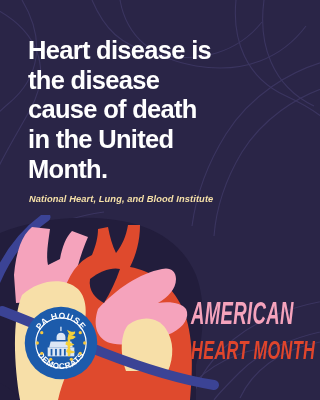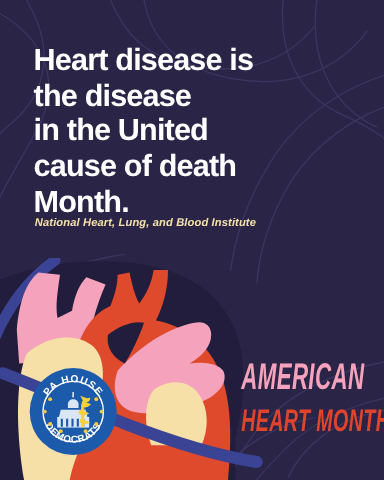--- a/index.html
+++ b/index.html
@@ -34,39 +34,39 @@
     color: #ffffff;
     font-size: 25.5px;
     line-height: 1.165;
     font-weight: bold;
     letter-spacing: -0.7px;
   }
   .headline .line { display: block; white-space: nowrap; }
   .attribution {
     position: absolute;
     left: 29px;
-    top: 180px;
+    top: 194px;
     color: #f5e0a8;
     font-size: 9.3px;
     font-style: italic;
     font-weight: bold;
     letter-spacing: 0.1px;
   }
   
   .heart-art {
     position: absolute;
     left: 0;
     top: 215px;
     width: 320px;
     height: 185px;
   }
   
   .wordmark {
     position: absolute;
-    left: 201px;
+    left: 191px;
     top: 298px;
     width: 112px;
     height: 70px;
   }
   .wm-line {
     display: block;
     font-weight: bold;
     font-style: italic;
     text-transform: uppercase;
     white-space: nowrap;
@@ -115,22 +115,22 @@
       <path d="M 330 300 C 290 306, 250 322, 224 348 C 206 366, 196 384, 192 400"></path>
       <path d="M 330 330 C 296 336, 262 350, 240 372 C 226 386, 218 394, 214 400"></path>
       <path d="M 240 398 C 252 372, 278 350, 320 342"></path>
       <path d="M 180 400 C 196 376, 222 356, 262 348"></path>
     </g>
   </svg>
 
   <div class="headline">
     <span class="line">Heart disease is</span>
     <span class="line">the disease</span>
+    <span class="line">cause of death</span>
     <span class="line">in the United</span>
-    <span class="line">cause of death</span>
     <span class="line">Month.</span>
   </div>
 
   <div class="attribution">National Heart, Lung, and Blood Institute</div>
 
   <svg class="heart-art" viewBox="0 0 320 185" preserveAspectRatio="none">
 
     <path fill="#221d3c" d="M 0 18 C 30 6, 70 0, 108 4 C 150 8, 182 26, 196 60 C 206 86, 204 120, 196 150 L 196 185 L 0 185 Z"></path>
 
     <path fill="none" stroke="#3b4395" stroke-width="9" stroke-linecap="round" d="M 46 2 C 26 16, 8 38, -4 66 C -12 84, -14 100, -12 116"></path>

